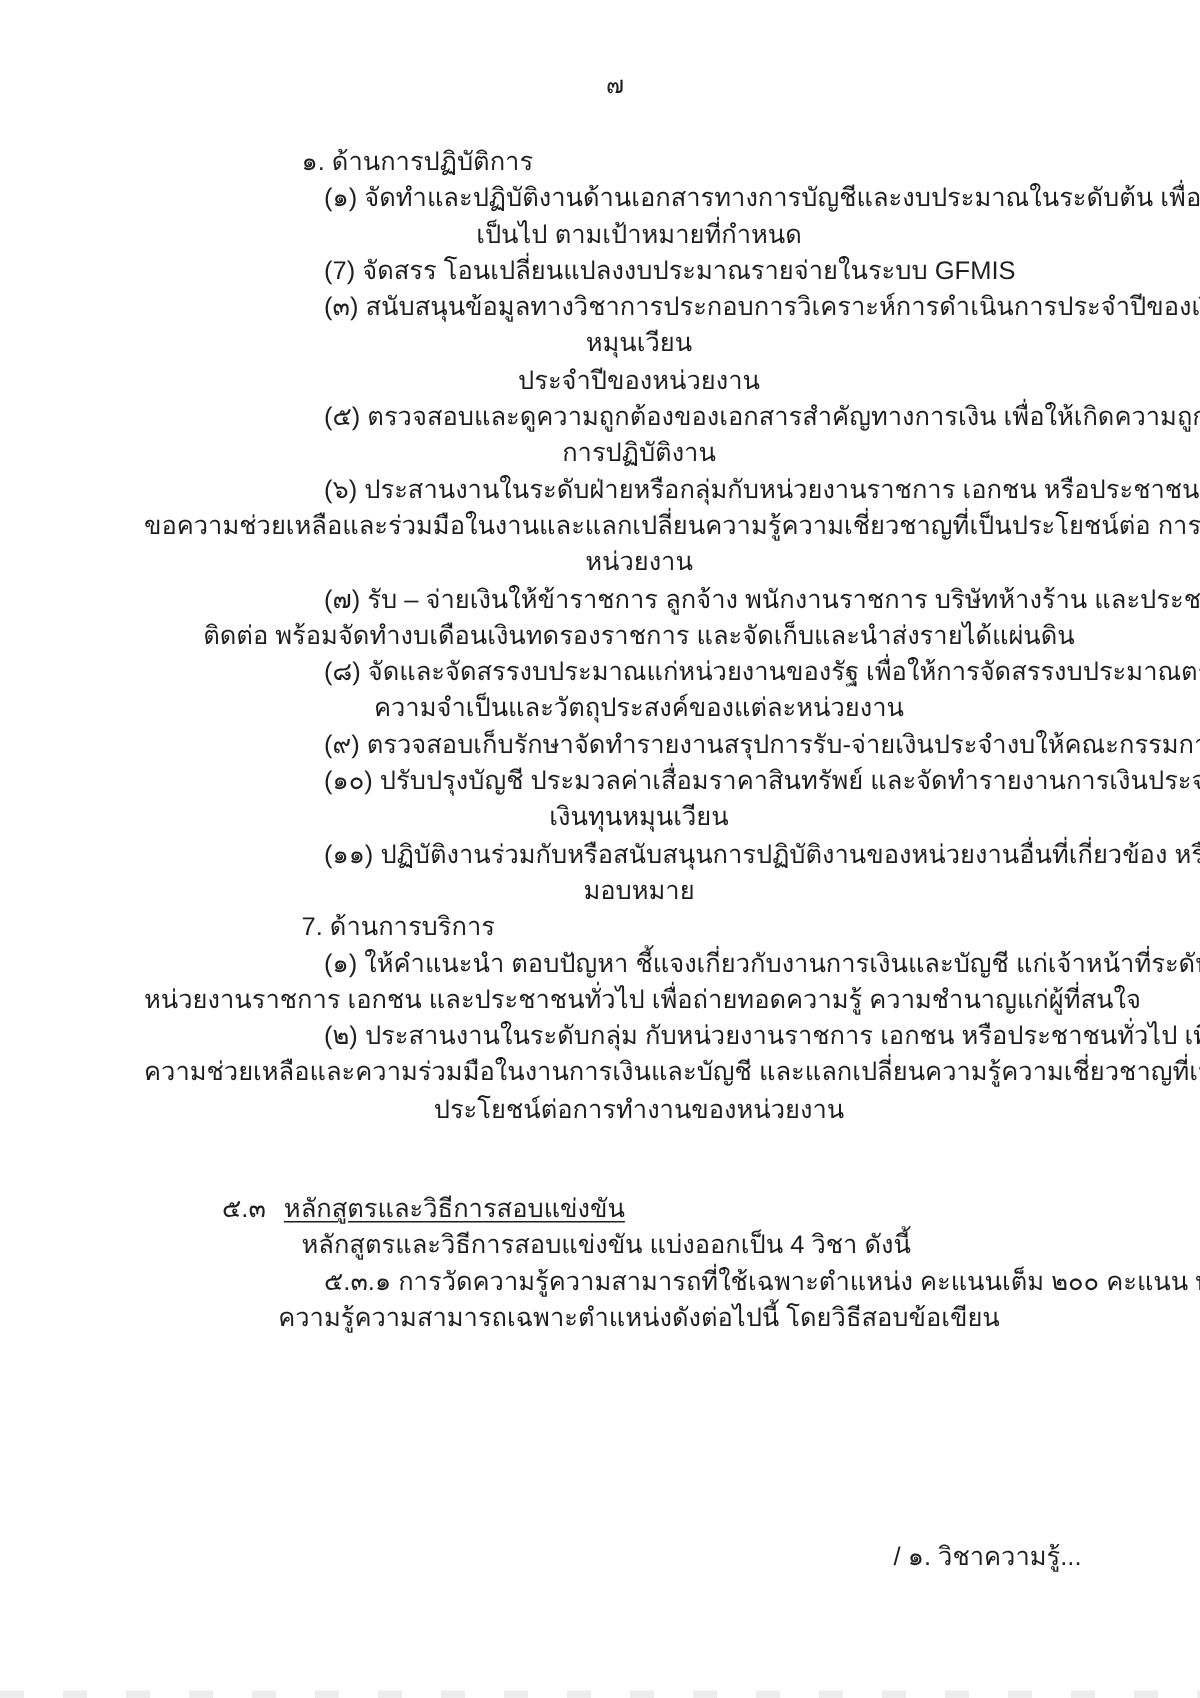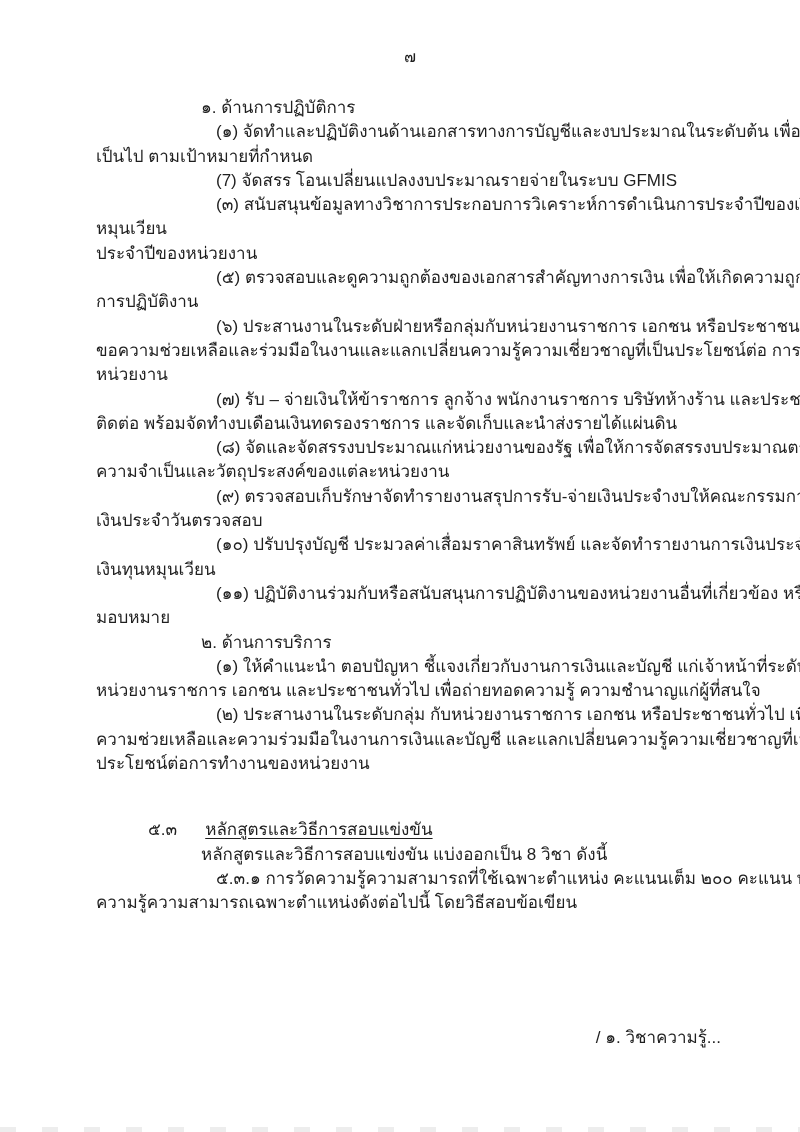--- a/index.html
+++ b/index.html
@@ -18,26 +18,26 @@
     font-size:16px;
   }
   .content {
     position:absolute;
     top:96px; left:96px; width:660px;
     font-size:17px;
     line-height:24.3px;
     white-space:nowrap;
   }
   .line { min-height:24.3px; }
-  .line.flush   { padding-left:0; }
+  .line.flush   { padding-left:0;text-align:center; }
   .line.heading { padding-left:105px; }
   .line.item    { padding-left:120px; }
   .line.s53     { padding-left:52px; }
   .line.blank   { height:42px; }
-  .pfx { margin-right:28px; }
+  .pfx { margin-right:12px; }
   .u { text-decoration:underline; text-underline-offset:3px; }
   .footer {
     position:absolute;
     top:1026px; right:79px;
     font-size:17px;
     line-height:24px;
   }
   .scan-edge {
     position:absolute;
     left:0; right:0; bottom:0; height:5px;
@@ -60,32 +60,31 @@
       <div class="line item"><span>(๕) ตรวจสอบและดูความถูกต้องของเอกสารสำคัญทางการเงิน เพื่อให้เกิดความถูกต้องใน</span></div>
       <div class="line flush"><span>การปฏิบัติงาน</span></div>
       <div class="line item"><span>(๖) ประสานงานในระดับฝ่ายหรือกลุ่มกับหน่วยงานราชการ เอกชน หรือประชาชน ทั่วไปเพื่อ</span></div>
       <div class="line flush"><span>ขอความช่วยเหลือและร่วมมือในงานและแลกเปลี่ยนความรู้ความเชี่ยวชาญที่เป็นประโยชน์ต่อ การทำงานของ</span></div>
       <div class="line flush"><span>หน่วยงาน</span></div>
       <div class="line item"><span>(๗) รับ – จ่ายเงินให้ข้าราชการ ลูกจ้าง พนักงานราชการ บริษัทห้างร้าน และประชาชนผู้มา</span></div>
       <div class="line flush"><span>ติดต่อ พร้อมจัดทำงบเดือนเงินทดรองราชการ และจัดเก็บและนำส่งรายได้แผ่นดิน</span></div>
       <div class="line item"><span>(๘) จัดและจัดสรรงบประมาณแก่หน่วยงานของรัฐ เพื่อให้การจัดสรรงบประมาณตรงกับ</span></div>
       <div class="line flush"><span>ความจำเป็นและวัตถุประสงค์ของแต่ละหน่วยงาน</span></div>
       <div class="line item"><span>(๙) ตรวจสอบเก็บรักษาจัดทำรายงานสรุปการรับ-จ่ายเงินประจำงบให้คณะกรรมการตรวจรับ</span></div>
-      <div class="line flush"><span>เงินประจำวันตรวจสอบ</span></div>
       <div class="line item"><span>(๑๐) ปรับปรุงบัญชี ประมวลค่าเสื่อมราคาสินทรัพย์ และจัดทำรายงานการเงินประจำปีของ</span></div>
       <div class="line flush"><span>เงินทุนหมุนเวียน</span></div>
       <div class="line item"><span>(๑๑) ปฏิบัติงานร่วมกับหรือสนับสนุนการปฏิบัติงานของหน่วยงานอื่นที่เกี่ยวข้อง หรือที่ได้รับ</span></div>
       <div class="line flush"><span>มอบหมาย</span></div>
-      <div class="line heading"><span>๒. ด้านการบริการ</span></div>
+      <div class="line heading"><span>7. ด้านการบริการ</span></div>
       <div class="line item"><span>(๑) ให้คำแนะนำ ตอบปัญหา ชี้แจงเกี่ยวกับงานการเงินและบัญชี แก่เจ้าหน้าที่ระดับรองลงมา</span></div>
       <div class="line flush"><span>หน่วยงานราชการ เอกชน และประชาชนทั่วไป เพื่อถ่ายทอดความรู้ ความชำนาญแก่ผู้ที่สนใจ</span></div>
       <div class="line item"><span>(๒) ประสานงานในระดับกลุ่ม กับหน่วยงานราชการ เอกชน หรือประชาชนทั่วไป เพื่อขอ</span></div>
       <div class="line flush"><span>ความช่วยเหลือและความร่วมมือในงานการเงินและบัญชี  และแลกเปลี่ยนความรู้ความเชี่ยวชาญที่เป็น</span></div>
       <div class="line flush"><span>ประโยชน์ต่อการทำงานของหน่วยงาน</span></div>
       <div class="line flush blank"></div>
       <div class="line s53"><span class="pfx">๕.๓</span><span class="u">หลักสูตรและวิธีการสอบแข่งขัน</span></div>
-      <div class="line heading"><span>หลักสูตรและวิธีการสอบแข่งขัน  แบ่งออกเป็น 8 วิชา  ดังนี้</span></div>
+      <div class="line heading"><span>หลักสูตรและวิธีการสอบแข่งขัน  แบ่งออกเป็น 4 วิชา  ดังนี้</span></div>
       <div class="line item"><span>๕.๓.๑ การวัดความรู้ความสามารถที่ใช้เฉพาะตำแหน่ง   คะแนนเต็ม ๒๐๐  คะแนน  ทดสอบ</span></div>
       <div class="line flush"><span>ความรู้ความสามารถเฉพาะตำแหน่งดังต่อไปนี้  โดยวิธีสอบข้อเขียน</span></div>
     </div>
   <div class="footer">/ ๑. วิชาความรู้...</div>
   <div class="scan-edge"></div>
 </div>
 
 </body></html>

